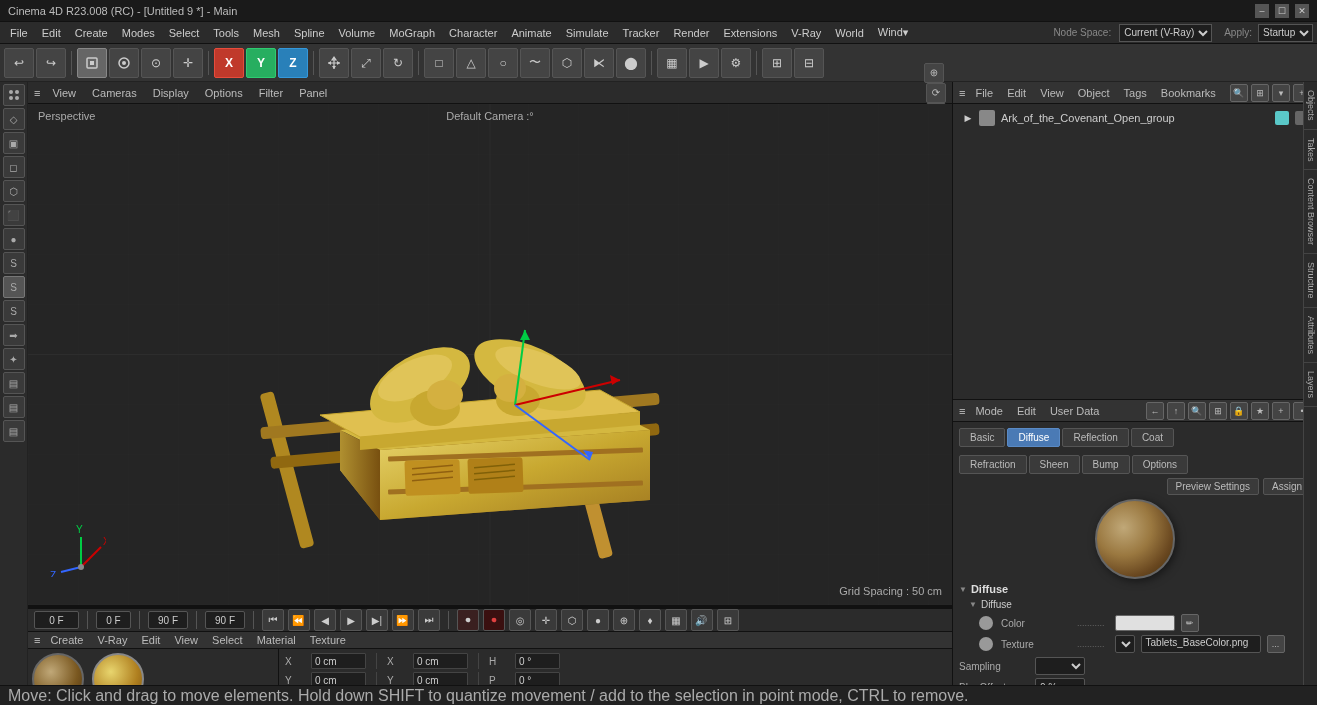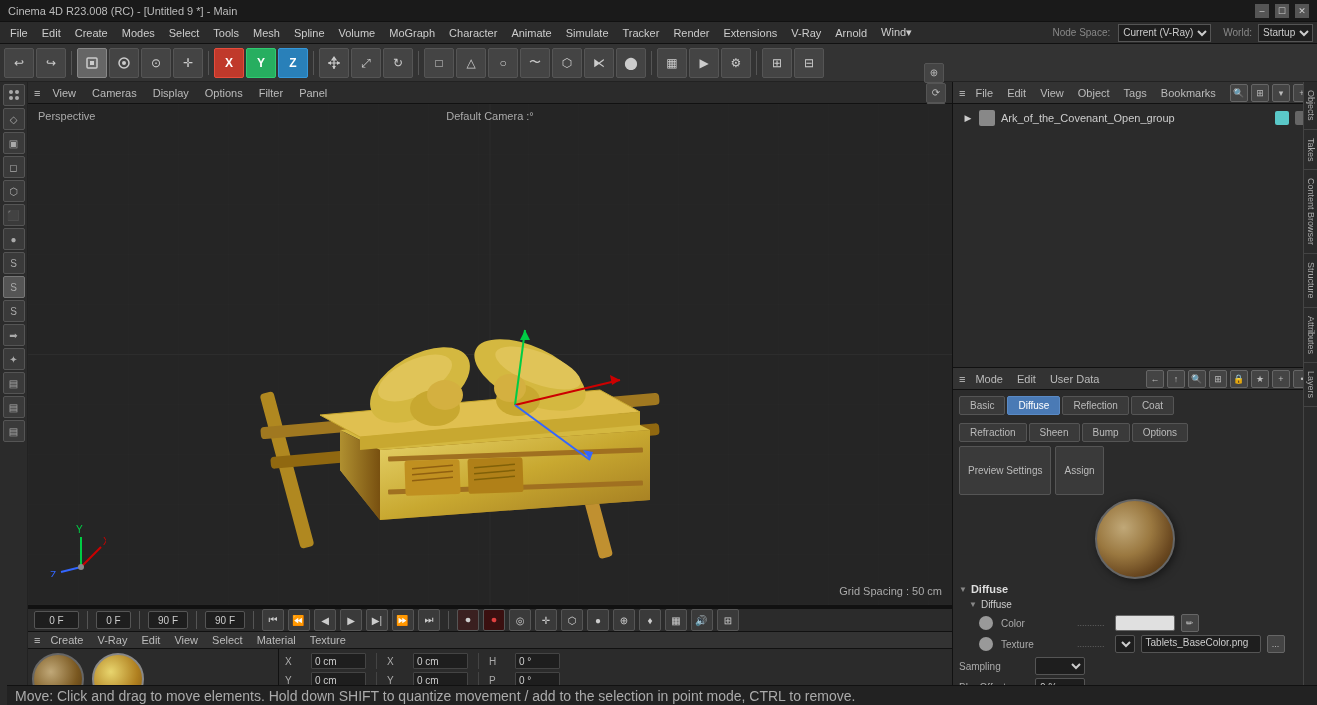--- a/index.html
+++ b/index.html
@@ -393,24 +393,24 @@
     .section-arrow { font-size: 8px; color: #888; cursor: pointer; }
 
     
     #status-bar {
       height: 20px;
       background: #222;
       border-top: 1px solid #111;
       display: flex;
       align-items: center;
       padding: 0 8px;
-      font-size: 14px;
+      font-size: 16px;
       color: #aaa;
       position: fixed;
-      bottom: 0; left: 7px; right: 0;
+      bottom: 0; left: 0; right: 0;
     }
 
     
     #bottom-area {
       display: flex;
       height: 100px;
       border-top: 1px solid #111;
     }
     #bottom-left {
       flex: 1;
@@ -489,27 +489,27 @@
   <span class="menu-item">Spline</span>
   <span class="menu-item">Volume</span>
   <span class="menu-item">MoGraph</span>
   <span class="menu-item">Character</span>
   <span class="menu-item">Animate</span>
   <span class="menu-item">Simulate</span>
   <span class="menu-item">Tracker</span>
   <span class="menu-item">Render</span>
   <span class="menu-item">Extensions</span>
   <span class="menu-item">V-Ray</span>
-  <span class="menu-item">Arnold</span>
+  <span class="menu-item">World</span>
   <span class="menu-item">Wind▾</span>
   <span style="margin-left:auto; font-size:10px; color:#888; margin-right:6px;">Node Space:</span>
   <select style="background:#1e1e1e;border:1px solid #555;color:#ccc;font-size:10px;height:18px;">
     <option>Current (V-Ray)</option>
   </select>
-  <span style="margin-left:10px; font-size:10px; color:#888;">World:</span>
+  <span style="margin-left:10px; font-size:10px; color:#888;">Apply:</span>
   <select style="background:#1e1e1e;border:1px solid #555;color:#ccc;font-size:10px;height:18px;margin-left:4px;">
     <option>Startup</option>
   </select>
 </div>
 
 <div id="main-toolbar">
 
   <button class="toolbar-btn">↩</button>
   <button class="toolbar-btn">↪</button>
   <div class="toolbar-separator"></div>
@@ -923,23 +923,23 @@
           <button class="attr-tab">Reflection</button>
           <button class="attr-tab">Coat</button>
         </div>
         <div class="attr-tabs" style="margin-top:8px;">
           <button class="attr-tab">Refraction</button>
           <button class="attr-tab">Sheen</button>
           <button class="attr-tab">Bump</button>
           <button class="attr-tab">Options</button>
         </div>
 
-        <div style="display:flex;gap:4px;margin-top:4px;margin-bottom:4px;">
+        <div style="display:flex;gap:4px;margin-top:4px;margin-bottom:4px;justify-content:flex-end;">
           <button class="attr-tab" style="padding:2px 8px;">Preview Settings</button>
-          <button class="attr-tab" style="padding:18px 8px;">Assign</button>
+          <button class="attr-tab" style="padding:2px 8px;">Assign</button>
         </div>
 
         <div style="display:flex;justify-content:center;margin:4px 0;">
           <div style="width:80px;height:80px;border-radius:50%;background:radial-gradient(circle at 35% 35%, #c0a878 0%, #9a7840 40%, #6a4820 70%, #3a2808 100%);border:2px solid #666;box-shadow:2px 2px 8px rgba(0,0,0,0.5);"></div>
         </div>
 
         <div class="diffuse-header">
           <span class="section-arrow">▼</span>
           <span style="font-size:11px;font-weight:bold;color:#ddd;">Diffuse</span>
         </div>

